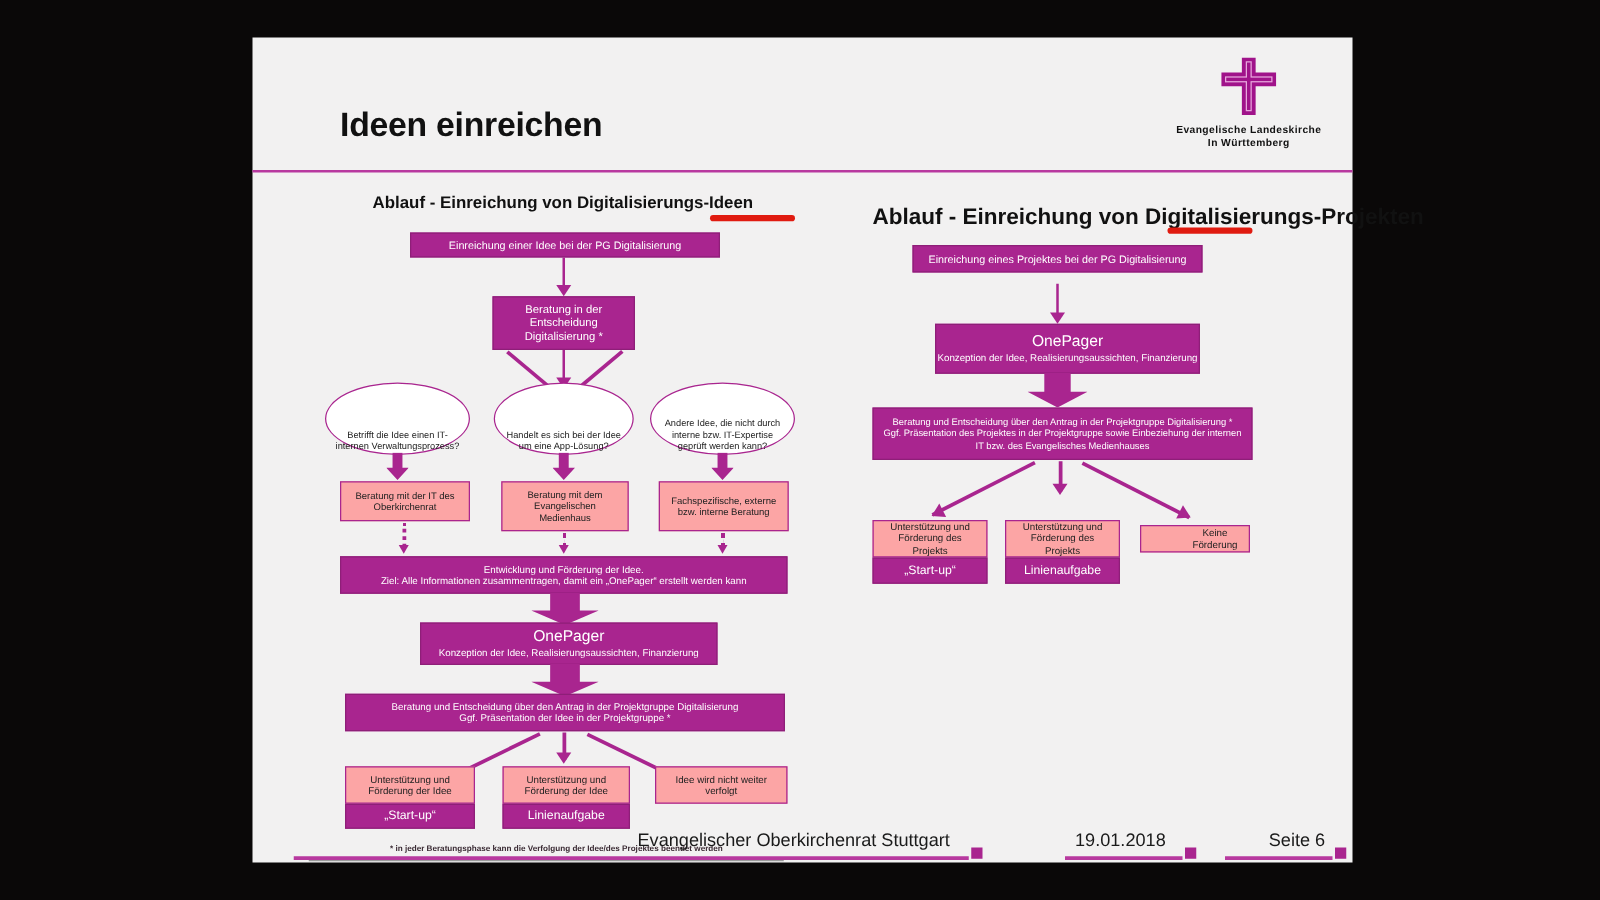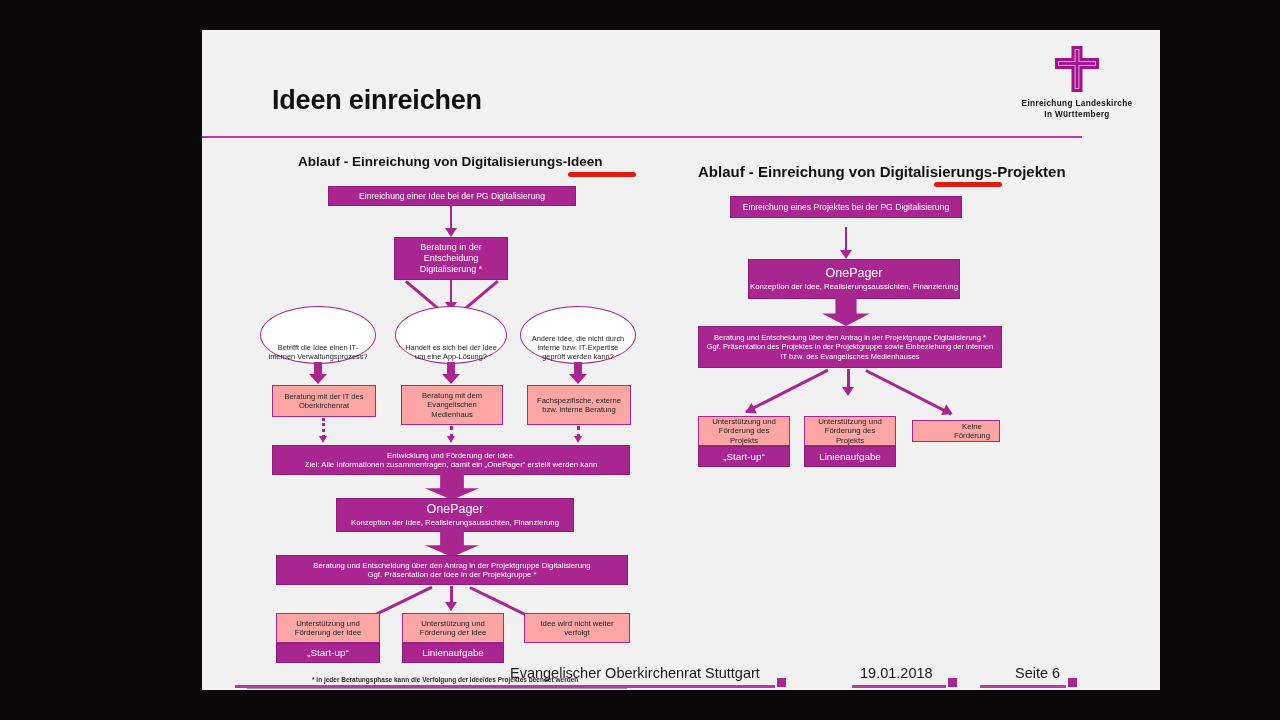--- a/index.html
+++ b/index.html
@@ -8,21 +8,21 @@
     background: #0a0808;
     font-family: "Liberation Sans", sans-serif;
     overflow: hidden;
   }
   #stage { position: relative; width: 1280px; height: 720px; background: #0a0808; }
 
   
   #slide {
     position: absolute;
     left: 202px; top: 30px;
-    width: 958px; height: 660px;
+    width: 880px; height: 660px;
     background: #f2f1f1;
   }
 
   
   .slide-title {
     position: absolute; left: 70px; top: 55px;
     font-size: 27px; font-weight: bold; color: #111;
     letter-spacing: -0.2px;
   }
   .title-rule {
@@ -108,21 +108,21 @@
 
     <div class="logo">
       <svg class="logo-cross" width="44" height="46" viewBox="0 0 44 46">
         <rect x="16.5" y="0" width="11" height="46" fill="#a0138a"></rect>
         <rect x="0" y="12" width="44" height="11" fill="#a0138a"></rect>
         <rect x="19.6" y="3" width="4.8" height="40" fill="#e7a7dd"></rect>
         <rect x="3" y="15.1" width="38" height="4.8" fill="#e7a7dd"></rect>
         <rect x="20.6" y="4" width="2.8" height="38" fill="#a0138a"></rect>
         <rect x="4" y="16.1" width="36" height="2.8" fill="#a0138a"></rect>
       </svg>
-      <span class="logo-line">Einreichung Landeskirche</span>
+      <span class="logo-line">Evangelische Landeskirche</span>
       <span class="logo-line">In Württemberg</span>
     </div>
 
     <div class="fc">
 
       <div class="panel-head" style="left:96px; top:124px; font-size:13.5px;">Ablauf - Einreichung von Digitalisierungs-Ideen</div>
       <div class="redline" style="left:366px; top:142px; width:68px; height:5px;"></div>
 
       <div class="node fill" style="left:126px; top:156px; width:248px; height:20px; font-size:8.6px;">
         <span class="inner">Einreichung einer Idee bei der PG Digitalisierung</span>
@@ -214,21 +214,21 @@
         <span class="inner">Linienaufgabe</span>
       </div>
 
       <div class="node outline" style="left:322px; top:583px; width:106px; height:30px; font-size:7.8px;">
         <span class="inner">Idee wird nicht weiter verfolgt</span>
       </div>
     </div>
 
     <div class="fc">
 
-      <div class="panel-head" style="left:496px; top:133px; font-size:15px;">Ablauf - Einreichung von Digitalisierungs-Projekten</div>
+      <div class="panel-head" style="left:496px; top:133px; font-size:18px;">Ablauf - Einreichung von Digitalisierungs-Projekten</div>
       <div class="redline" style="left:732px; top:152px; width:68px; height:5px;"></div>
 
       <div class="node fill" style="left:528px; top:166px; width:232px; height:22px; font-size:8.6px;">
         <span class="inner">Einreichung eines Projektes bei der PG Digitalisierung</span>
       </div>
       <div class="arr-line" style="left:643px; top:197px; width:2.4px; height:26px;"></div>
       <div class="arr-head-down" style="left:638px; top:220px;"></div>
 
       <div class="node fill" style="left:546px; top:229px; width:212px; height:40px; font-size:7.8px; flex-direction:column;">
         <span class="big">OnePager</span>

